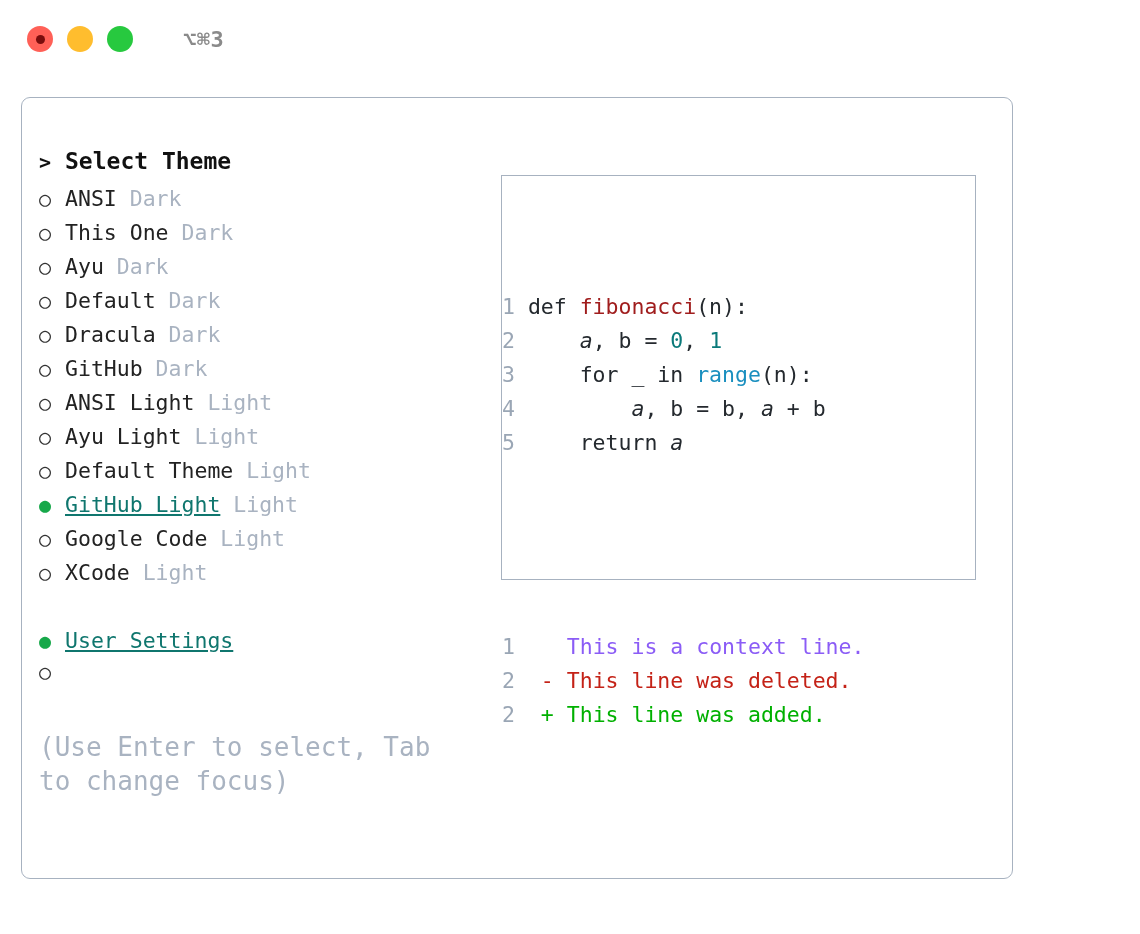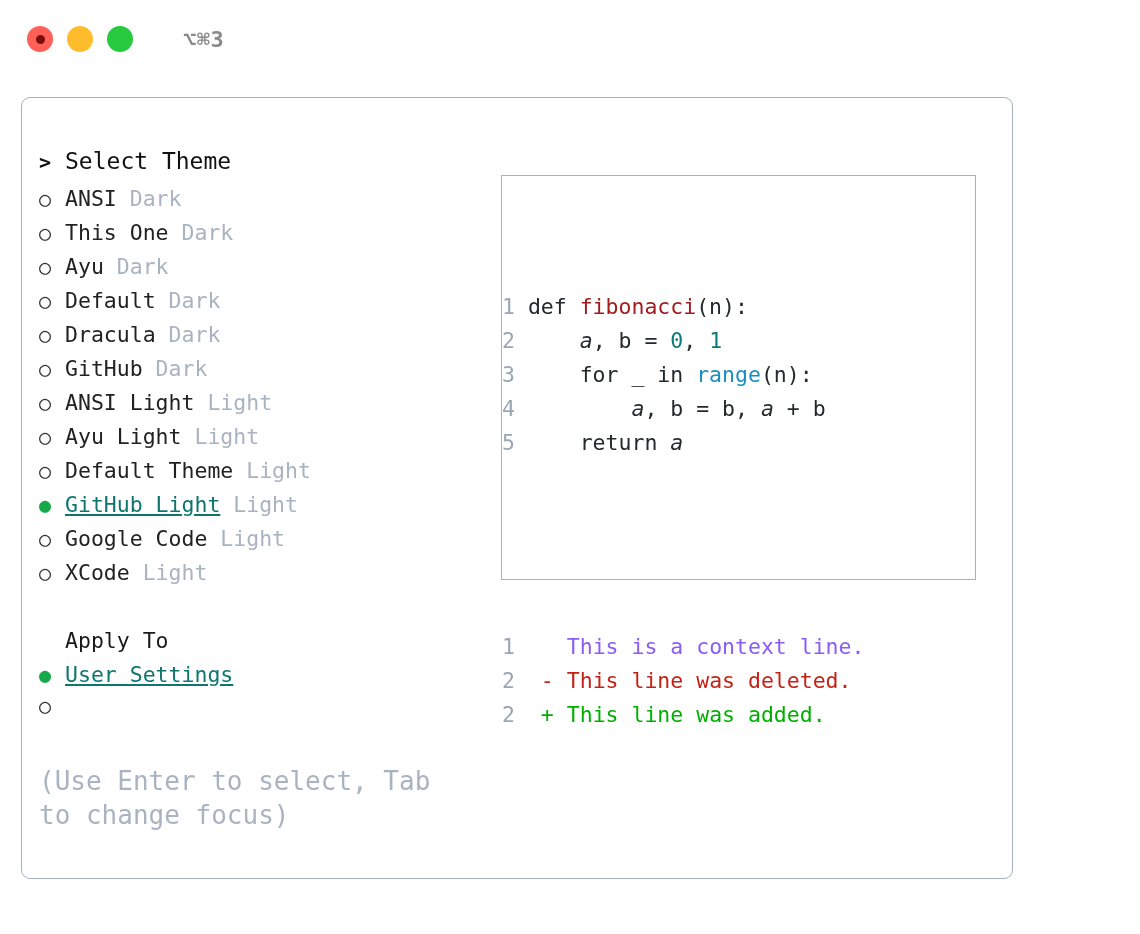--- a/index.html
+++ b/index.html
@@ -113,21 +113,21 @@
 
   .header-row {
     display: flex;
     align-items: baseline;
     height: 38px;
     font-size: 23px;
     font-weight: 700;
     white-space: pre;
   }
   .header-row .marker { font-weight: 700; color: #111111; }
-  .header-row .row-label { color: #111111; font-weight: 400; }
+  .header-row .row-label { color: #111111; font-weight: 700; }
 
   .section-gap { height: 34px; }
 
   .subheader-row {
     display: flex;
     align-items: baseline;
     height: 34px;
     font-size: 21.5px;
     white-space: pre;
   }
@@ -221,24 +221,20 @@
             <div class="list-row"><span class="marker">○</span><span class="row-label">ANSI Light</span><span class="row-suffix"> Light</span></div>
             <div class="list-row"><span class="marker">○</span><span class="row-label">Ayu Light</span><span class="row-suffix"> Light</span></div>
             <div class="list-row"><span class="marker">○</span><span class="row-label">Default Theme</span><span class="row-suffix"> Light</span></div>
             <div class="list-row"><span class="marker sel">●</span><span class="row-label sel">GitHub Light</span><span class="row-suffix"> Light</span></div>
             <div class="list-row"><span class="marker">○</span><span class="row-label">Google Code</span><span class="row-suffix"> Light</span></div>
             <div class="list-row"><span class="marker">○</span><span class="row-label">XCode</span><span class="row-suffix"> Light</span></div>
           </div>
 
         <div class="section-gap"></div>
 
-        <div class="subheader-row">
-          <span class="marker"></span>
-          <span class="row-label">Apply To</span>
-        </div>
 
         <div id="apply-list">
             <div class="list-row"><span class="marker sel">●</span><span class="row-label sel">User Settings</span></div>
             <div class="list-row"><span class="marker">○</span></div>
           </div>
 
         <div class="hint">(Use Enter to select, Tab to change focus)</div>
       </div>
 
       <div class="right-col">

